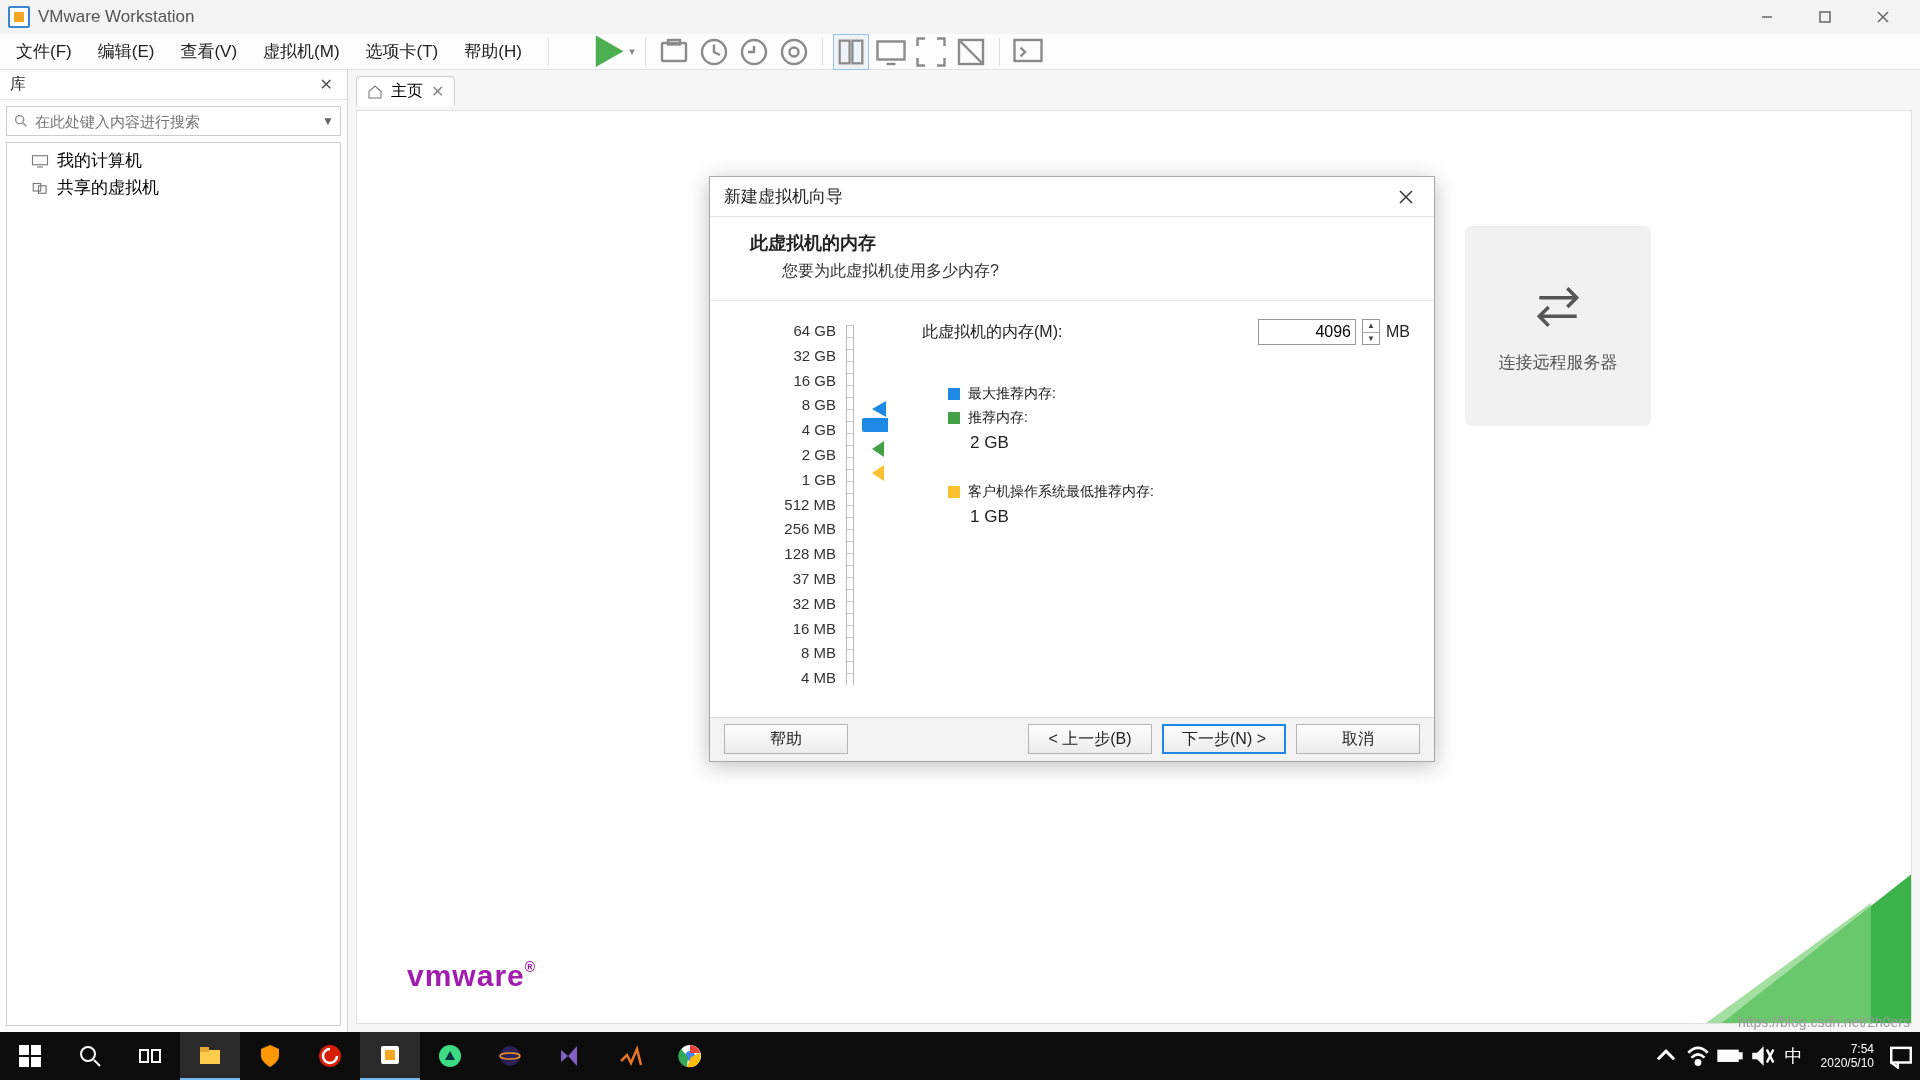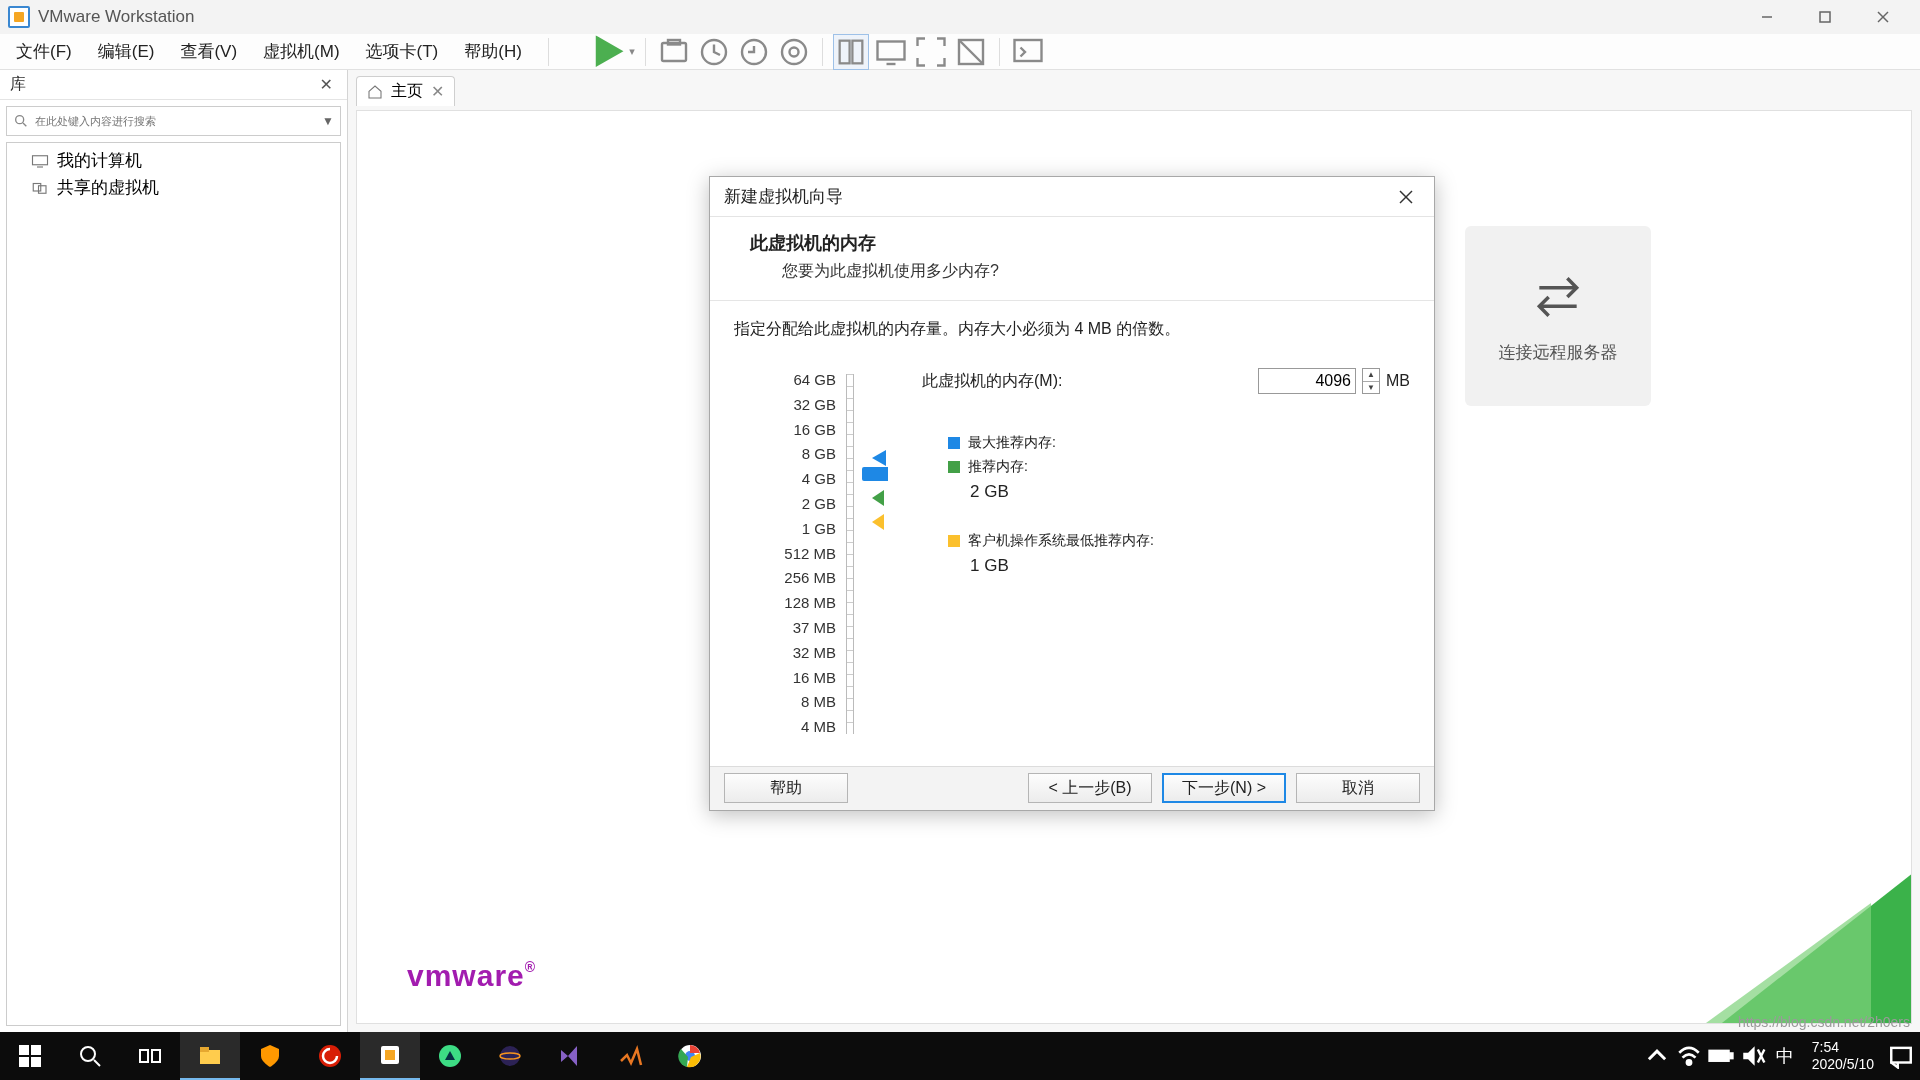--- a/index.html
+++ b/index.html
@@ -25,33 +25,33 @@
 
 
 .main { display:flex; height: calc(100% - 34px - 36px - 48px); }
 .sidepanel { width: 348px; border-right: 1px solid #d4d4d4; display:flex; flex-direction:column; }
 .sidepanel .pane-hdr { height: 30px; display:flex; align-items:center; padding: 0 10px; font-size:16px; color:#333; border-bottom:1px solid #e4e4e4; }
 .sidepanel .pane-hdr .flex { flex:1; }
 .sidepanel .pane-hdr .xbtn { font-family: Arial; color:#555; padding:0 4px; }
 .searchwrap { padding: 6px; }
 .searchbox { height: 30px; border:1px solid #ccc; display:flex; align-items:center; padding:0 6px; background:#fff;}
 .searchbox svg { width:16px; height:16px; stroke:#888; fill:none; stroke-width:2; margin-right:6px;}
-.searchbox input { border:0; outline:0; flex:1; font-size:11px; background:transparent;}
+.searchbox input { border:0; outline:0; flex:1; font-size:15px; background:transparent;}
 .searchbox .drop { color:#666; font-size:12px; }
 .tree { flex:1; border:1px solid #ccc; margin: 0 6px 6px 6px; padding-top:4px; background:#fff; overflow:auto;}
 .tree-item { display:flex; align-items:center; padding: 2px 4px 2px 24px; gap:8px; font-size:17px;}
 .tree-item svg { width:18px; height:14px; stroke:#777; fill:none; stroke-width:1.5;}
 
 
 .content { flex:1; background:#f7f7f7; position:relative; }
 .tabstrip { height: 36px; display:flex; align-items:flex-end; padding: 4px 8px 0 8px; }
 .tab { background:#fff; border:1px solid #cfcfcf; border-bottom:0; border-radius:4px 4px 0 0; height:30px; display:flex; align-items:center; padding:0 10px; gap:8px; font-size:16px;}
 .tab .tabx { color:#888; font-family:Arial; }
 .canvas { background:#fff; position:absolute; top:40px; left:8px; right:8px; bottom:8px; border:1px solid #e0e0e0; overflow:hidden;}
-.remote-tile { position:absolute; right:260px; top:115px; width:186px; height:180px; background:#f1f1f1; border-radius:6px; display:flex; flex-direction:column; align-items:center; justify-content:center; gap:16px; color:#555;}
+.remote-tile { position:absolute; right:260px; top:115px; width:186px; height:200px; background:#f1f1f1; border-radius:6px; display:flex; flex-direction:column; align-items:center; justify-content:center; gap:16px; color:#555;}
 .remote-tile svg { width:56px; height:56px; stroke:#555; fill:none; stroke-width:3;}
 .brand { position:absolute; left:50px; bottom:30px; font-size:30px; color:#a21caf; letter-spacing:1px; font-weight:600;}
 .brand span.reg { font-size:14px; vertical-align: top; }
 .deco { position:absolute; right:-40px; bottom:-40px; width:420px; height:300px; }
 .deco::before, .deco::after { content:""; position:absolute; width:0; height:0; }
 .deco::before { right:0; bottom:0; border-left:280px solid transparent; border-bottom:220px solid #3bb24a; }
 .deco::after { right:80px; bottom:0; border-left:220px solid transparent; border-bottom:160px solid #7dd17a; opacity:0.7;}
 
 
 .dialog { position:absolute; left:352px; top:65px; width:726px; background:#fff; border:1px solid #a8a8a8; box-shadow:0 4px 20px rgba(0,0,0,0.25); display:flex; flex-direction:column; font-size:16px; color:#222;}
@@ -89,21 +89,21 @@
 .btn { height:30px; min-width:124px; border:1px solid #b5b5b5; background:linear-gradient(#fdfdfd,#ececec); font-size:16px; display:flex; align-items:center; justify-content:center; }
 .btn.primary { border:2px solid #1e88e5; }
 
 
 .taskbar { position:absolute; left:0; right:0; bottom:0; height:48px; background:#0c0c0c; display:flex; align-items:center; color:#fff;}
 .tbicon { width:60px; height:48px; display:flex; align-items:center; justify-content:center;}
 .tbicon.active { background:#2a2a2a; border-bottom:2px solid #76b9ed;}
 .tbicon svg { width:26px; height:26px; }
 .sysarea { margin-left:auto; display:flex; align-items:center; padding-right:6px; gap:6px;}
 .sysicon { width:26px; height:48px; display:flex; align-items:center; justify-content:center;}
-.systext { font-size:14px; text-align:left; line-height:1.2; padding:0 8px;}
+.systext { font-size:12px; text-align:right; line-height:1.2; padding:0 8px;}
 .ime { font-size:18px; font-family: SimSun, serif;}
 .watermark { position:absolute; right:10px; bottom:50px; font-size:14px; color:#9a9a9a;}
 </style>
 </head>
 <body>
 
 <div class="titlebar">
   <div class="app-icon"></div>
   <div>VMware Workstation</div>
   <div class="spacer"></div>
@@ -269,21 +269,20 @@
                 <line x1="1" y1="1" x2="13" y2="13" stroke="#333" stroke-width="1.5"></line>
                 <line x1="13" y1="1" x2="1" y2="13" stroke="#333" stroke-width="1.5"></line>
               </svg>
             </div>
         </div>
         <div class="dlg-head">
           <div class="h1">此虚拟机的内存</div>
           <div class="h2">您要为此虚拟机使用多少内存?</div>
         </div>
         <div class="dlg-body">
-          <div class="instr">指定分配给此虚拟机的内存量。内存大小必须为 4 MB 的倍数。</div>
           <div class="memrow">
             <div class="scalecol">
               <div class="ruler"></div>
               <div class="ticklabel">64 GB</div>
               <div class="ticklabel">32 GB</div>
               <div class="ticklabel">16 GB</div>
               <div class="ticklabel">8 GB</div>
               <div class="ticklabel">4 GB</div>
               <div class="ticklabel">2 GB</div>
               <div class="ticklabel">1 GB</div>

